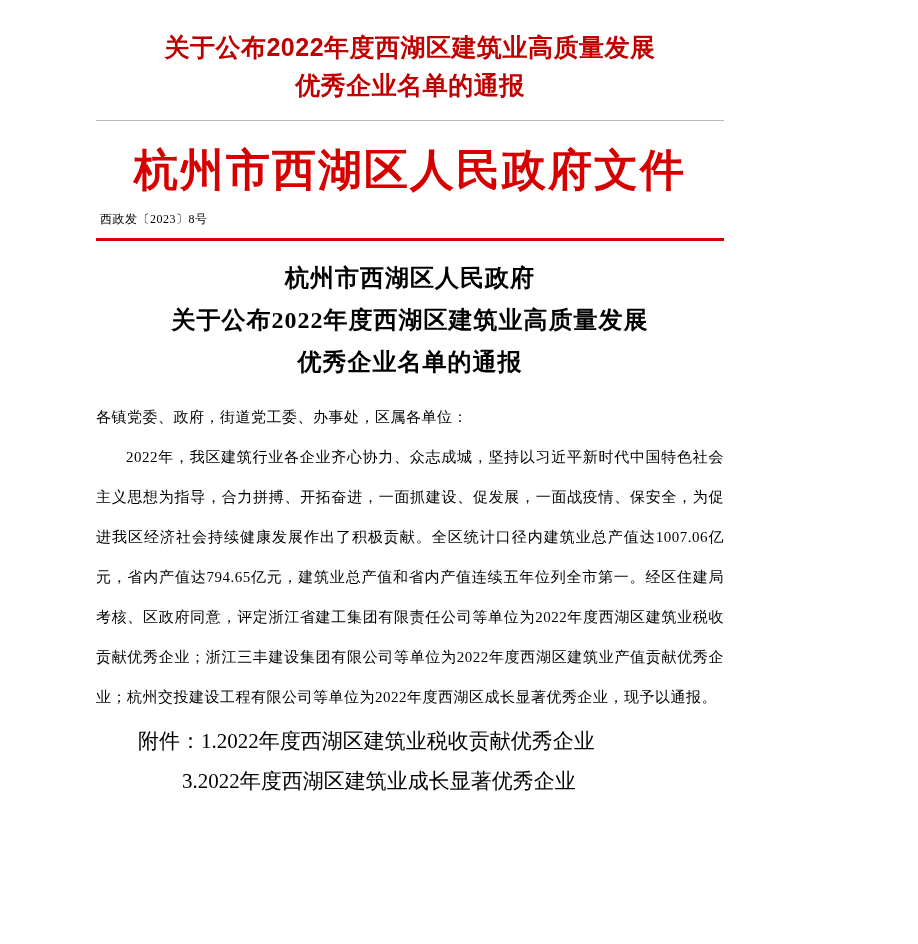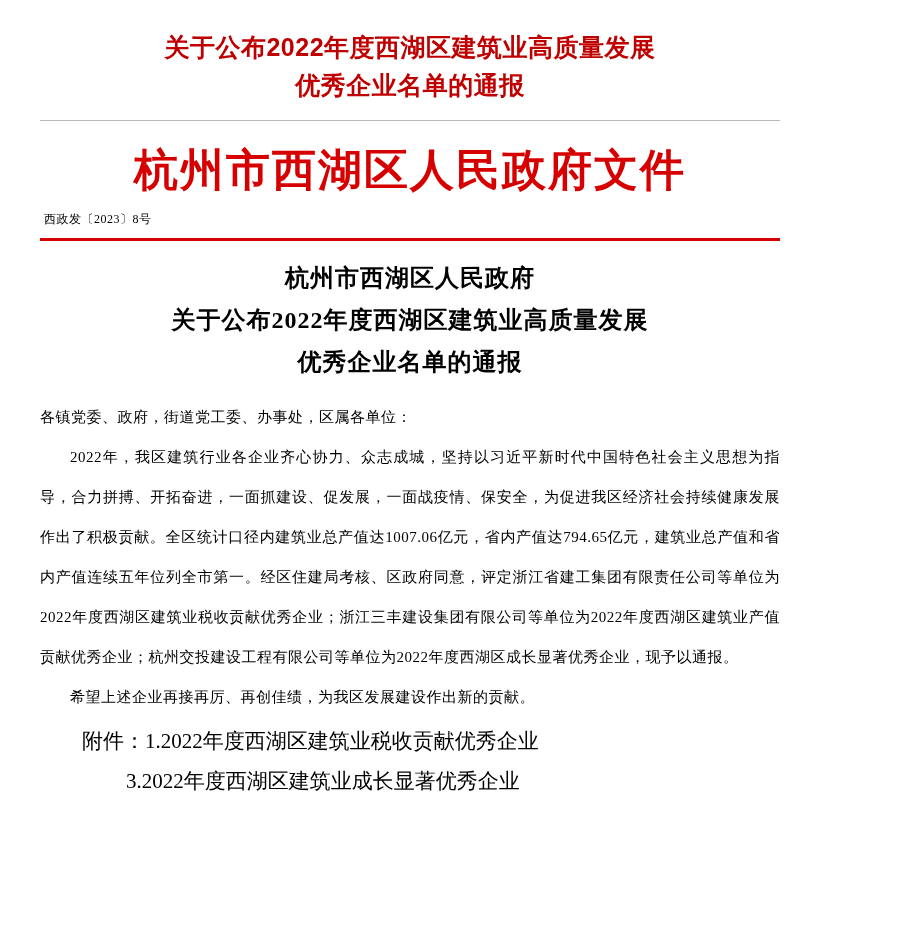--- a/index.html
+++ b/index.html
@@ -12,21 +12,21 @@
     height: 944px;
     font-family: "Liberation Serif", "DejaVu Serif", serif;
     color: #000000;
     overflow: hidden;
   }
   .page {
     position: relative;
     width: 820px;
     height: 944px;
     box-sizing: border-box;
-    padding: 0 40px;
+    padding: 0 96px;
   }
 
   
   .banner-title {
     color: #c00000;
     font-family: "Liberation Sans", "DejaVu Sans", sans-serif;
     font-weight: bold;
     font-size: 25px;
     line-height: 38px;
     text-align: center;
@@ -132,21 +132,20 @@
 
   <div class="title-block">
     <div>杭州市西湖区人民政府</div>
     <div>关于公布2022年度西湖区建筑业高质量发展</div>
     <div>优秀企业名单的通报</div>
   </div>
 
   <div class="body-text">
     <p class="salutation">各镇党委、政府，街道党工委、办事处，区属各单位：</p>
     <p class="indent2">2022年，我区建筑行业各企业齐心协力、众志成城，坚持以习近平新时代中国特色社会主义思想为指导，合力拼搏、开拓奋进，一面抓建设、促发展，一面战疫情、保安全，为促进我区经济社会持续健康发展作出了积极贡献。全区统计口径内建筑业总产值达1007.06亿元，省内产值达794.65亿元，建筑业总产值和省内产值连续五年位列全市第一。经区住建局考核、区政府同意，评定浙江省建工集团有限责任公司等单位为2022年度西湖区建筑业税收贡献优秀企业；浙江三丰建设集团有限公司等单位为2022年度西湖区建筑业产值贡献优秀企业；杭州交投建设工程有限公司等单位为2022年度西湖区成长显著优秀企业，现予以通报。</p>
-    <p class="indent2">希望上述企业再接再厉、再创佳绩，为我区发展建设作出新的贡献。</p>
   </div>
 
   <div class="attachments">
     <div class="att-label">
       <span>附件：</span><span>1.2022年度西湖区建筑业税收贡献优秀企业</span>
     </div>
     <div class="att-item">3.2022年度西湖区建筑业成长显著优秀企业</div>
   </div>
 
 </div>

